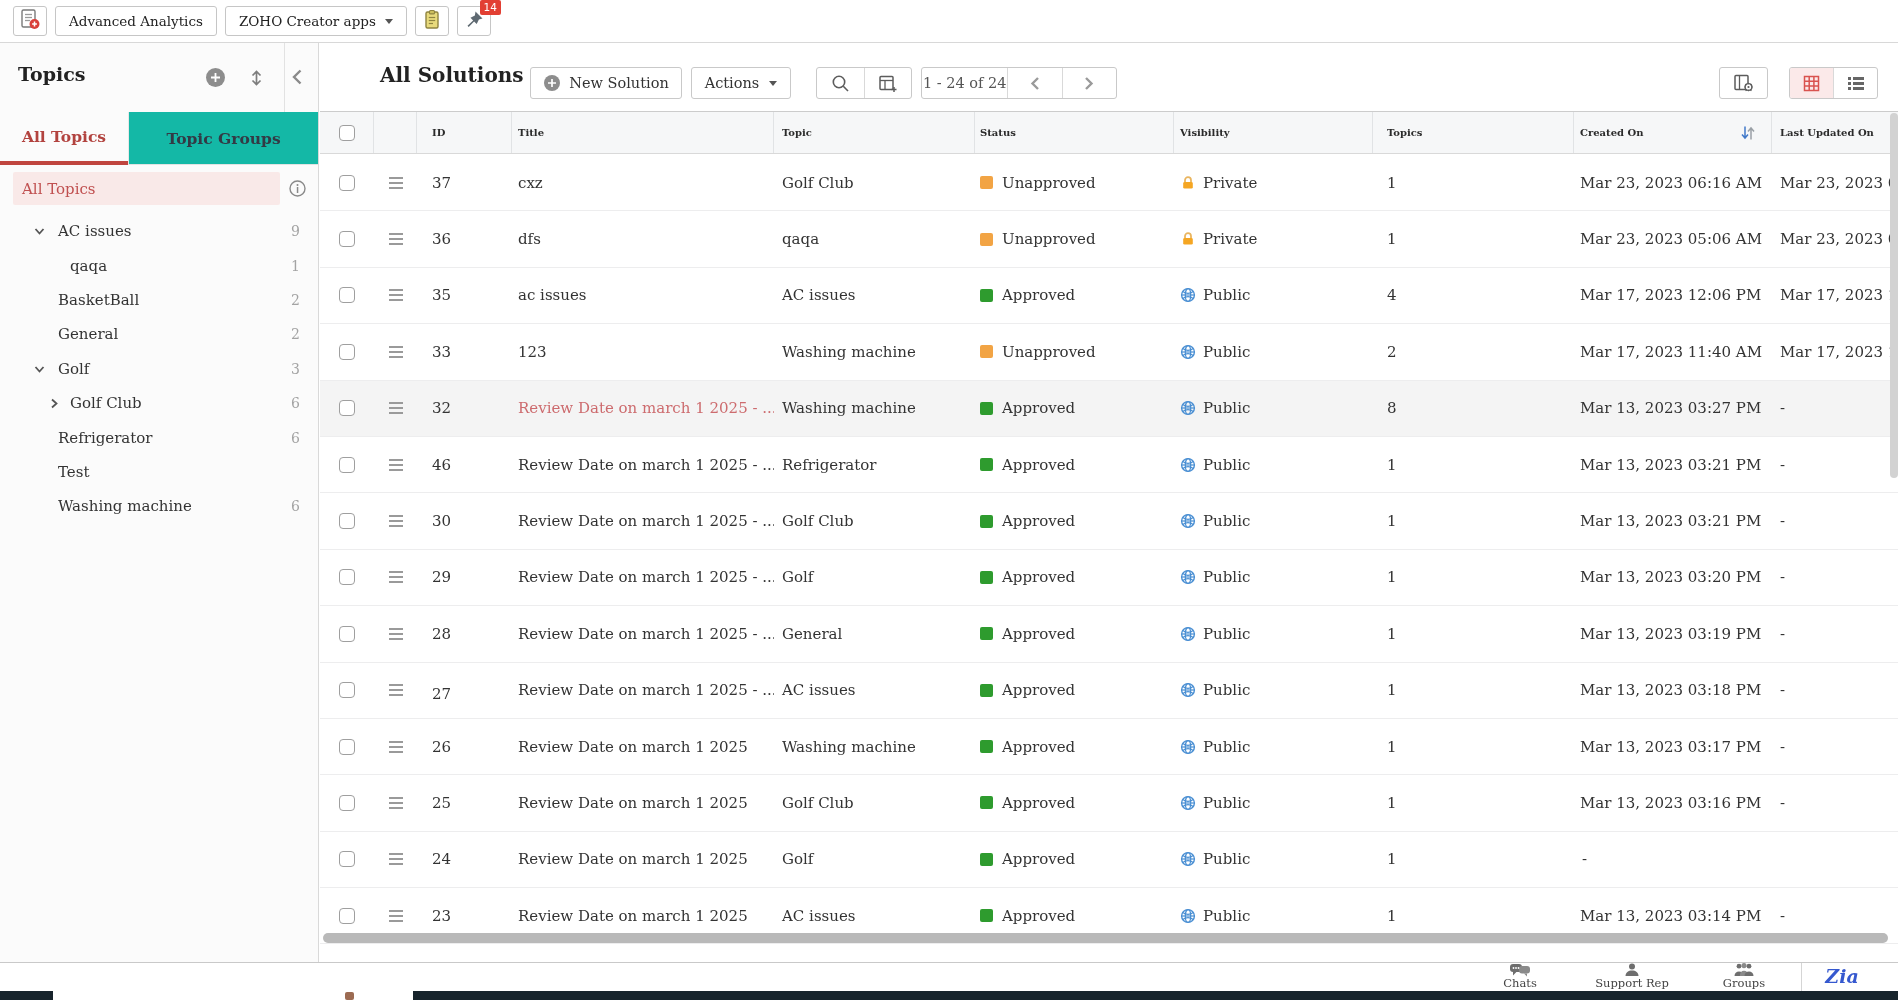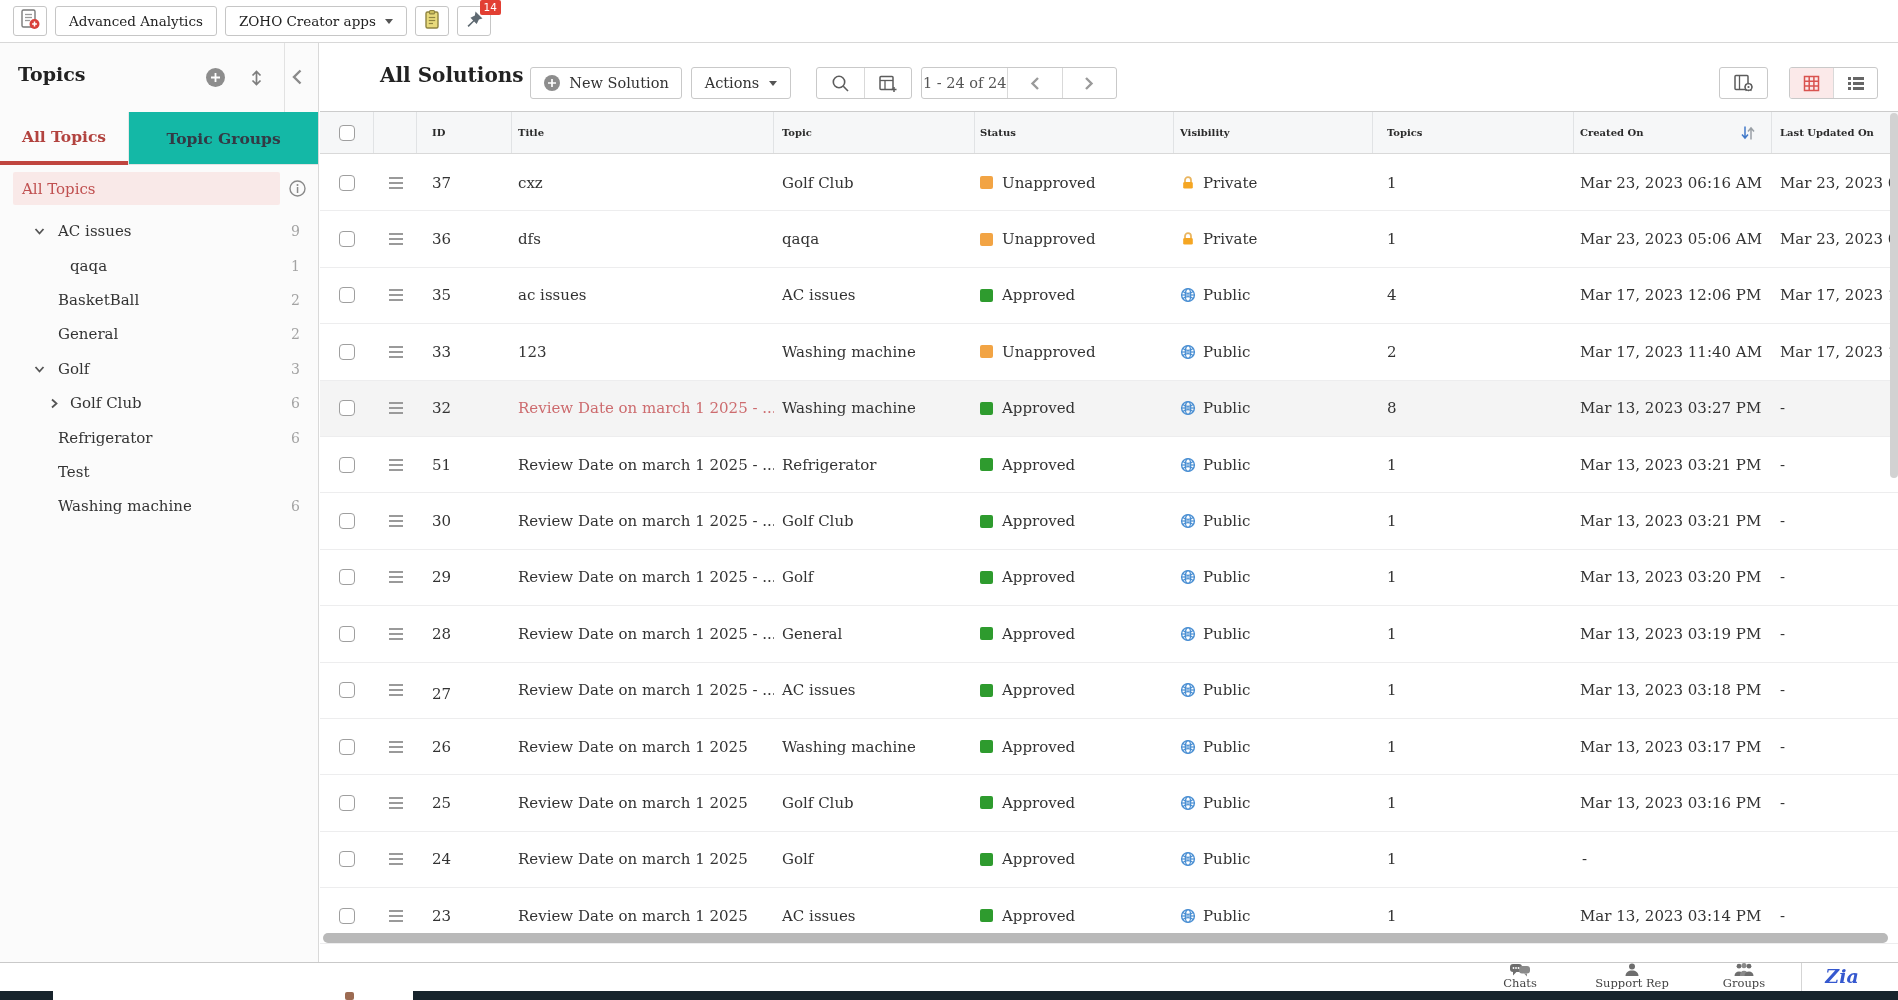--- a/index.html
+++ b/index.html
@@ -517,21 +517,21 @@
         <div class="td" style="width: 54px; padding-left: 0px; justify-content: center;">
           <span class="cbx"></span>
         </div>
         <div class="td" style="width: 43px; padding-left: 0px; justify-content: center;">
           <span class="dragbars">
             <i></i>
             <i></i>
             <i></i>
           </span>
         </div>
-        <div class="td" style="width: 95px; padding-left: 15px;">51</div>
+        <div class="td" style="width: 95px; padding-left: 15px;">46</div>
         <div class="td" style="width: 262px; padding-left: 6px;">
           <span>Review Date on march 1 2025 - ...</span>
         </div>
         <div class="td" style="width: 201px; padding-left: 8px;">Refrigerator</div>
         <div class="td" style="width: 199px; padding-left: 5px;">
           <span class="st-sq" style="background: rgb(46, 155, 46);"></span>
           <span>Approved</span>
         </div>
         <div class="td" style="width: 199px; padding-left: 6px;">
           <span class="vis-ic">

